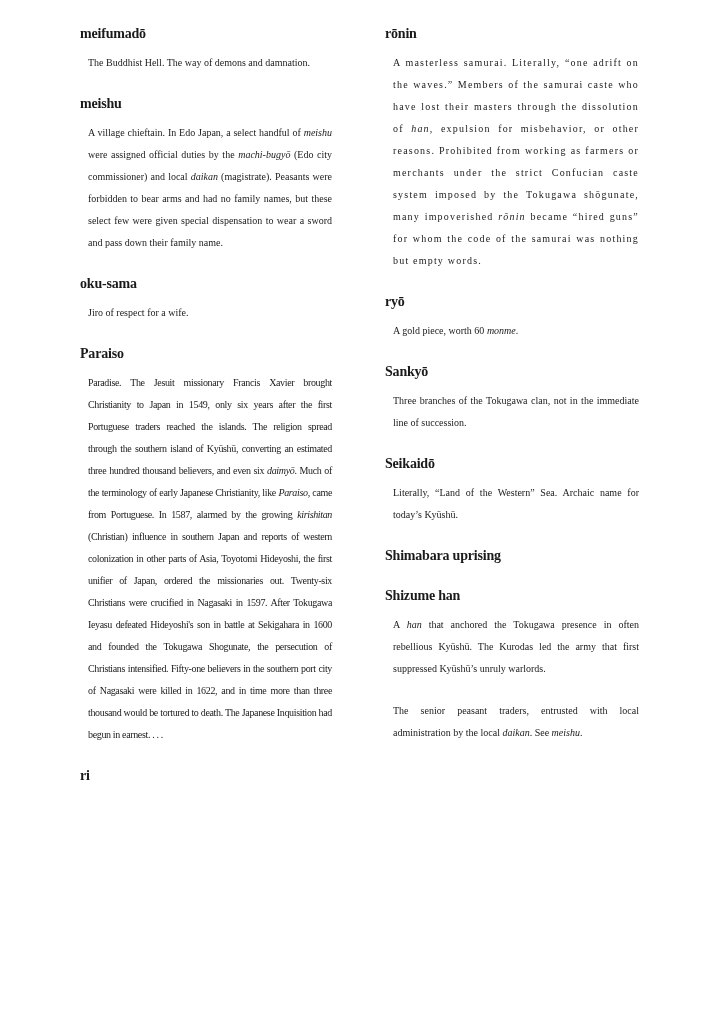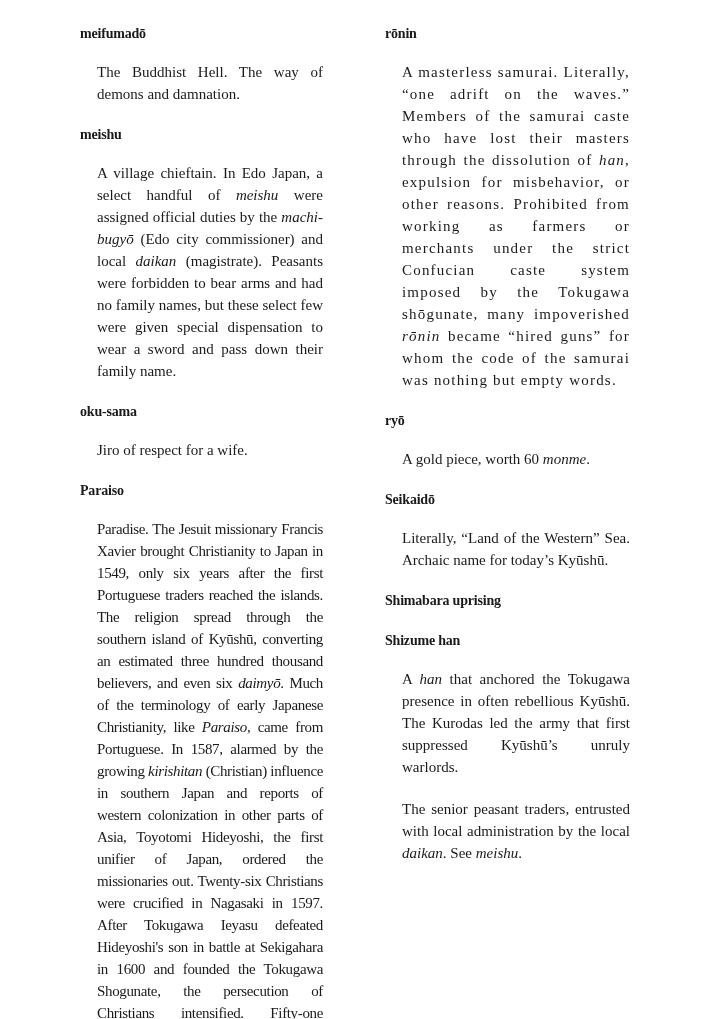--- a/index.html
+++ b/index.html
@@ -12,24 +12,24 @@
   .term {
     font-family: Liberation Serif, serif;
     font-weight: bold;
     font-size: 14px;
     line-height: 20px;
     margin: 0 0 2px 0;
     letter-spacing: -0.2px;
   }
   .def {
     font-family: "Liberation Serif", serif;
-    font-size: 15px;
+    font-size: 10px;
     line-height: 22px;
     text-align: justify;
-    margin: 17px;
+    margin: 8px;
   }
   .def i { font-style: italic; }
   .spaced { letter-spacing: 1.2px; }
   .tight { letter-spacing: -0.35px; }
 </style>
 </head>
 <body>
 
 <div class="page">
 
@@ -67,20 +67,24 @@
     <div class="entry">
       <div class="term">rōnin</div>
       <p class="def spaced"><span>A masterless samurai. Literally, “one adrift on the waves.” Members of the samurai caste who have lost their masters through the dissolution of </span><i>han</i><span>, expulsion for misbehavior, or other reasons. Prohibited from working as farmers or merchants under the strict Confucian caste system imposed by the Tokugawa shōgunate, many impoverished </span><i>rōnin</i><span> became “hired guns” for whom the code of the samurai was nothing but empty words.</span></p>
     </div>
 
     <div class="entry">
       <div class="term">ryō</div>
       <p class="def"><span>A gold piece, worth 60 </span><i>monme</i><span>.</span></p>
     </div>
 
+    <div class="entry">
+      <div class="term">Sankyō</div>
+      <p class="def">Three branches of the Tokugawa clan, not in the immediate line of succession.</p>
+    </div>
 
     <div class="entry">
       <div class="term">Seikaidō</div>
       <p class="def">Literally, “Land of the Western” Sea. Archaic name for today’s Kyūshū.</p>
     </div>
 
     <div class="entry">
       <div class="term">Shimabara uprising</div>
     </div>
 

